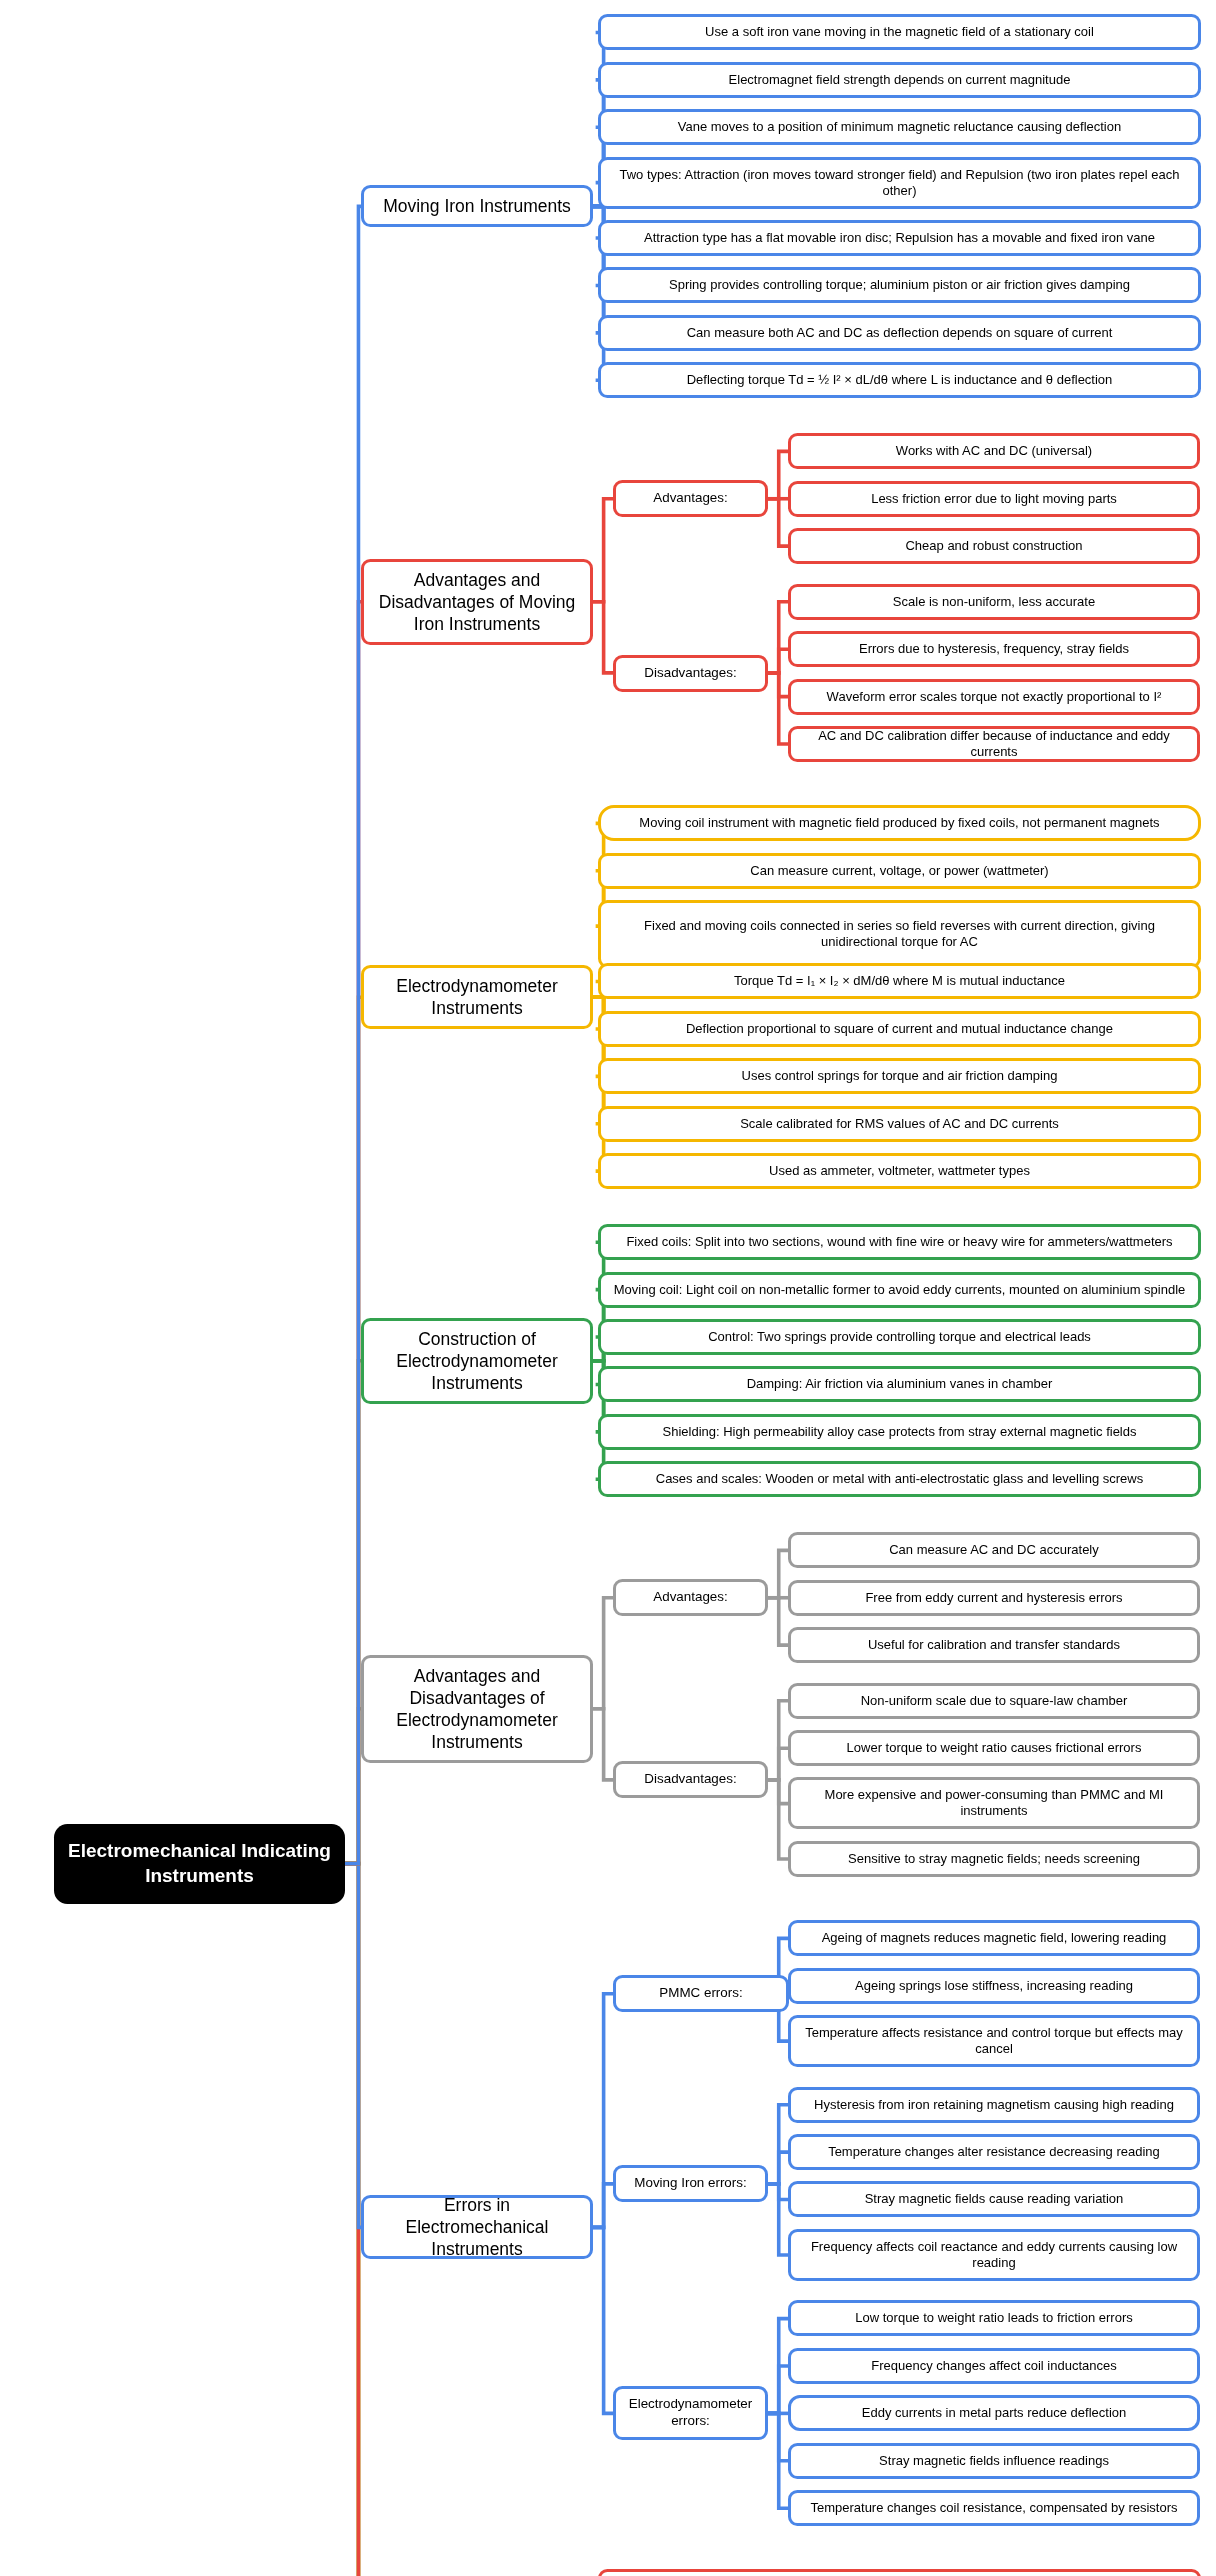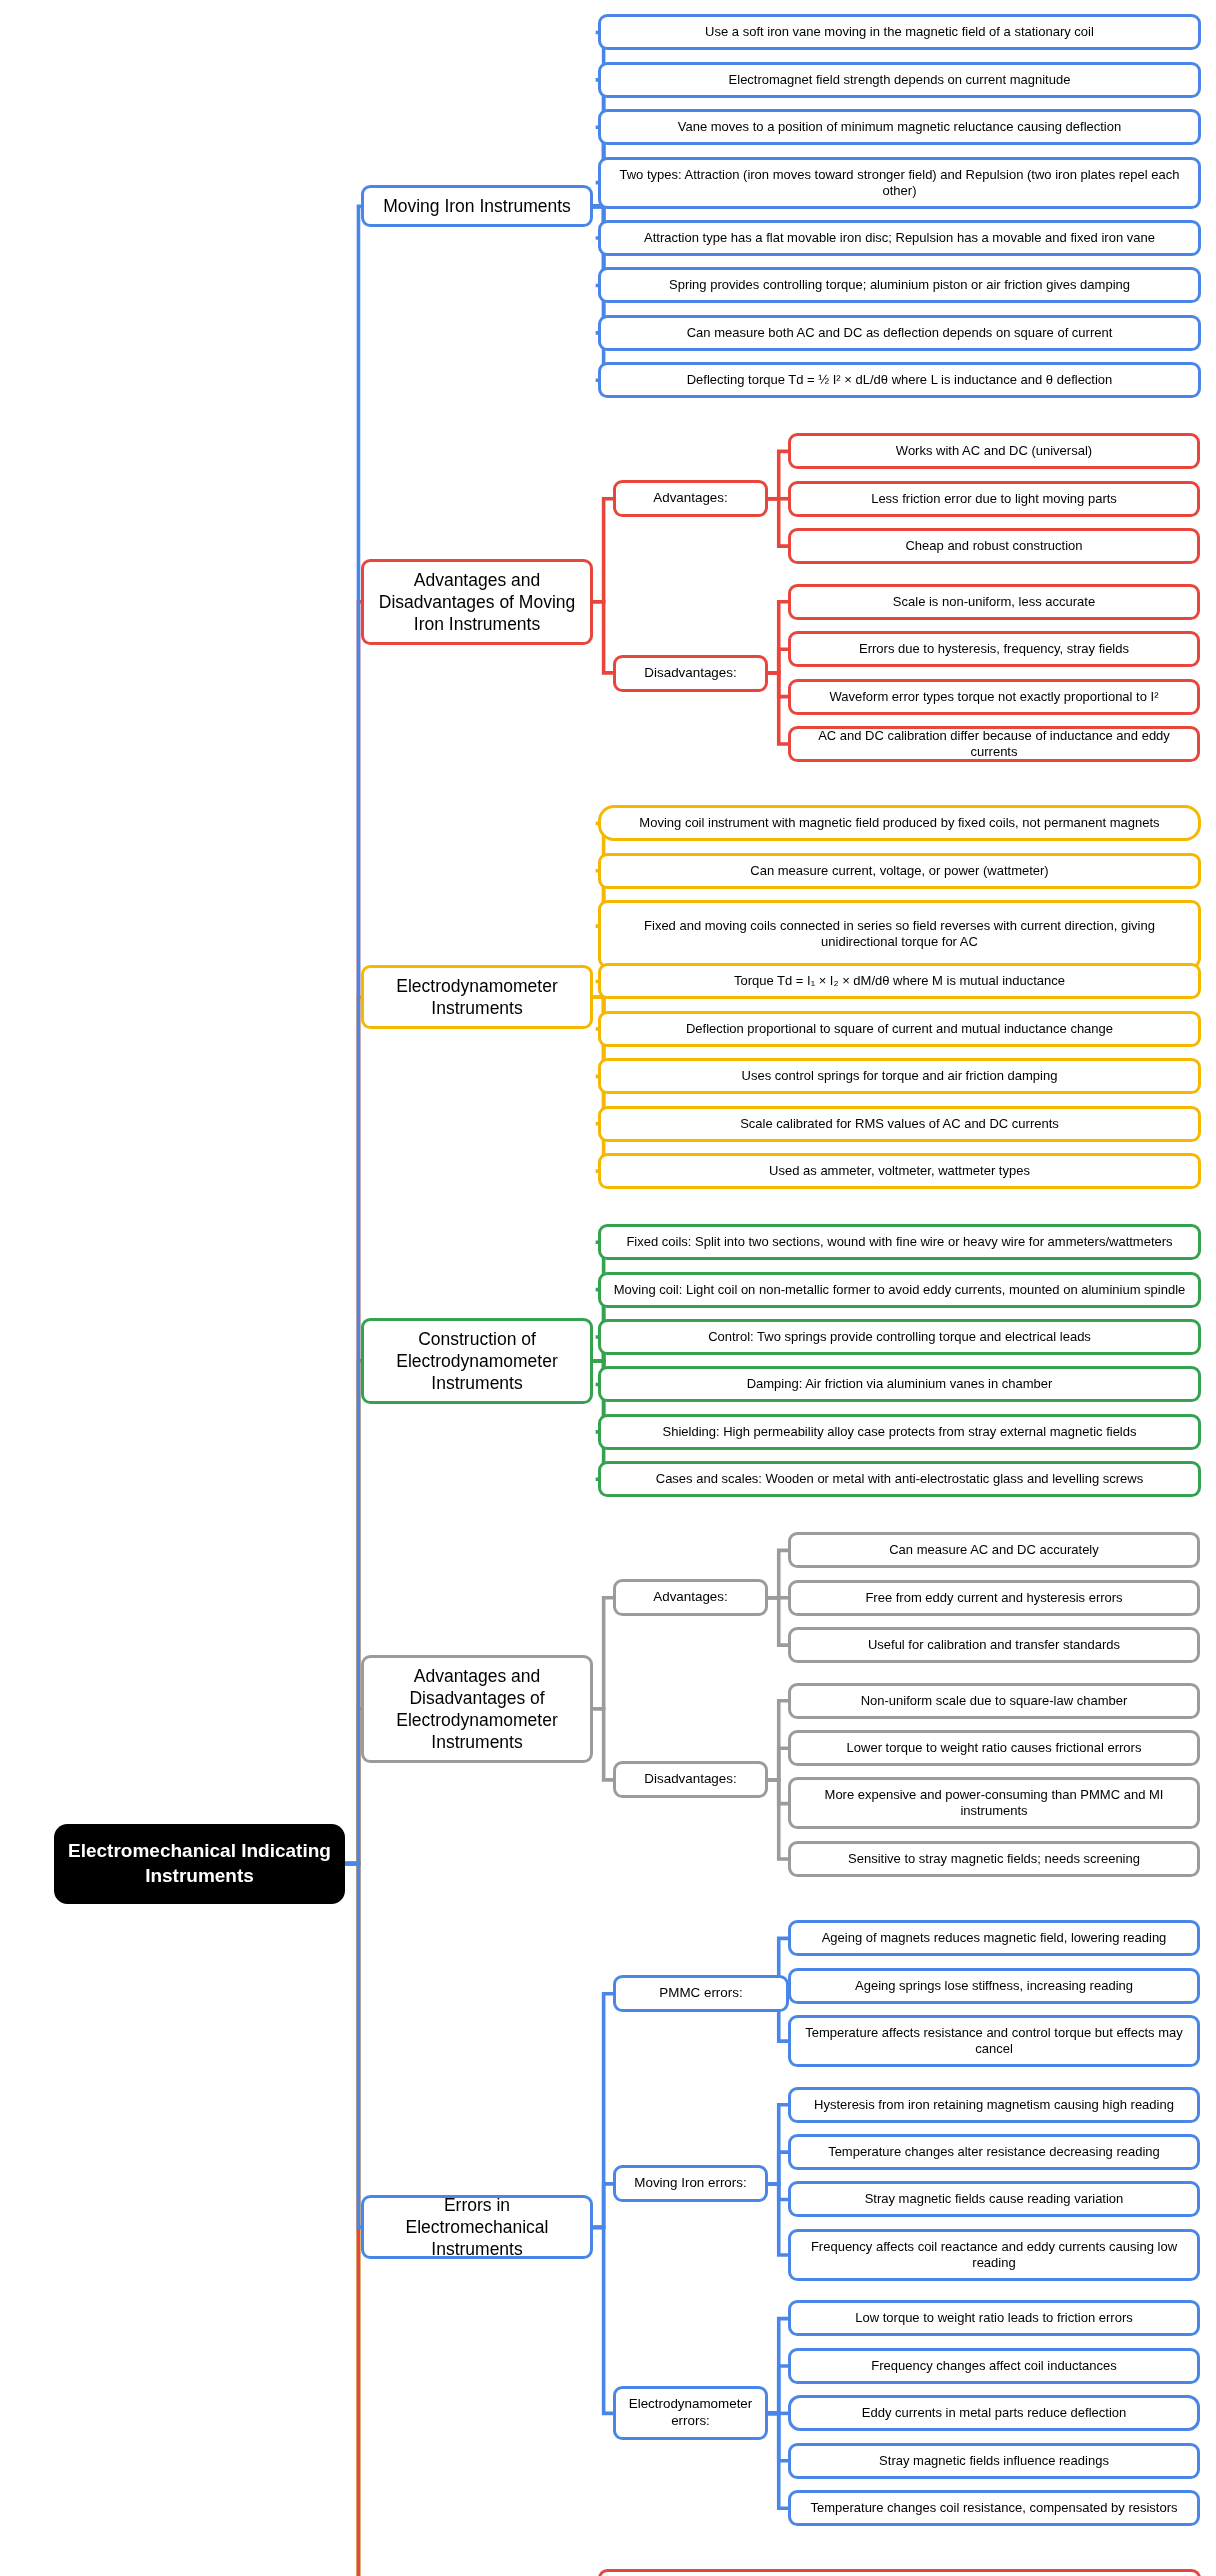--- a/index.html
+++ b/index.html
@@ -135,21 +135,21 @@
       <div class="node leaf c-blue" style="left: 598px; top: 267px; width: 603px; height: 36px;">Spring provides controlling torque; aluminium piston or air friction gives damping</div>
       <div class="node leaf c-blue" style="left: 598px; top: 315px; width: 603px; height: 36px;">Can measure both AC and DC as deflection depends on square of current</div>
       <div class="node leaf c-blue" style="left: 598px; top: 362px; width: 603px; height: 36px;">Deflecting torque Td = ½ I² × dL/dθ where L is inductance and θ deflection</div>
       <div class="node b1 c-blue" style="left: 361px; top: 185px; width: 232px; height: 42px;">Moving Iron Instruments</div>
       <div class="node leaf c-red" style="left: 788px; top: 433px; width: 412px; height: 36px;">Works with AC and DC (universal)</div>
       <div class="node leaf c-red" style="left: 788px; top: 481px; width: 412px; height: 36px;">Less friction error due to light moving parts</div>
       <div class="node leaf c-red" style="left: 788px; top: 528px; width: 412px; height: 36px;">Cheap and robust construction</div>
       <div class="node b2 c-red" style="left: 613px; top: 480px; width: 155px; height: 37px;">Advantages:</div>
       <div class="node leaf c-red" style="left: 788px; top: 584px; width: 412px; height: 36px;">Scale is non-uniform, less accurate</div>
       <div class="node leaf c-red" style="left: 788px; top: 631px; width: 412px; height: 36px;">Errors due to hysteresis, frequency, stray fields</div>
-      <div class="node leaf c-red" style="left: 788px; top: 679px; width: 412px; height: 36px;">Waveform error types torque not exactly proportional to I²</div>
+      <div class="node leaf c-red" style="left: 788px; top: 679px; width: 412px; height: 36px;">Waveform error scales torque not exactly proportional to I²</div>
       <div class="node leaf c-red" style="left: 788px; top: 726px; width: 412px; height: 36px;">AC and DC calibration differ because of inductance and eddy currents</div>
       <div class="node b2 c-red" style="left: 613px; top: 655px; width: 155px; height: 37px;">Disadvantages:</div>
       <div class="node b1 c-red" style="left: 361px; top: 559px; width: 232px; height: 86px;">Advantages and Disadvantages of Moving Iron Instruments</div>
       <div class="node leaf c-amber" style="left: 598px; top: 805px; width: 603px; height: 36px; border-radius: 16px;">Moving coil instrument with magnetic field produced by fixed coils, not permanent magnets</div>
       <div class="node leaf c-amber" style="left: 598px; top: 853px; width: 603px; height: 36px;">Can measure current, voltage, or power (wattmeter)</div>
       <div class="node leaf c-amber" style="left: 598px; top: 900px; width: 603px; height: 68px;">Fixed and moving coils connected in series so field reverses with current direction, giving unidirectional torque for AC</div>
       <div class="node leaf c-amber" style="left: 598px; top: 963px; width: 603px; height: 36px;">Torque Td = I₁ × I₂ × dM/dθ where M is mutual inductance</div>
       <div class="node leaf c-amber" style="left: 598px; top: 1011px; width: 603px; height: 36px;">Deflection proportional to square of current and mutual inductance change</div>
       <div class="node leaf c-amber" style="left: 598px; top: 1058px; width: 603px; height: 36px;">Uses control springs for torque and air friction damping</div>
       <div class="node leaf c-amber" style="left: 598px; top: 1106px; width: 603px; height: 36px;">Scale calibrated for RMS values of AC and DC currents</div>

